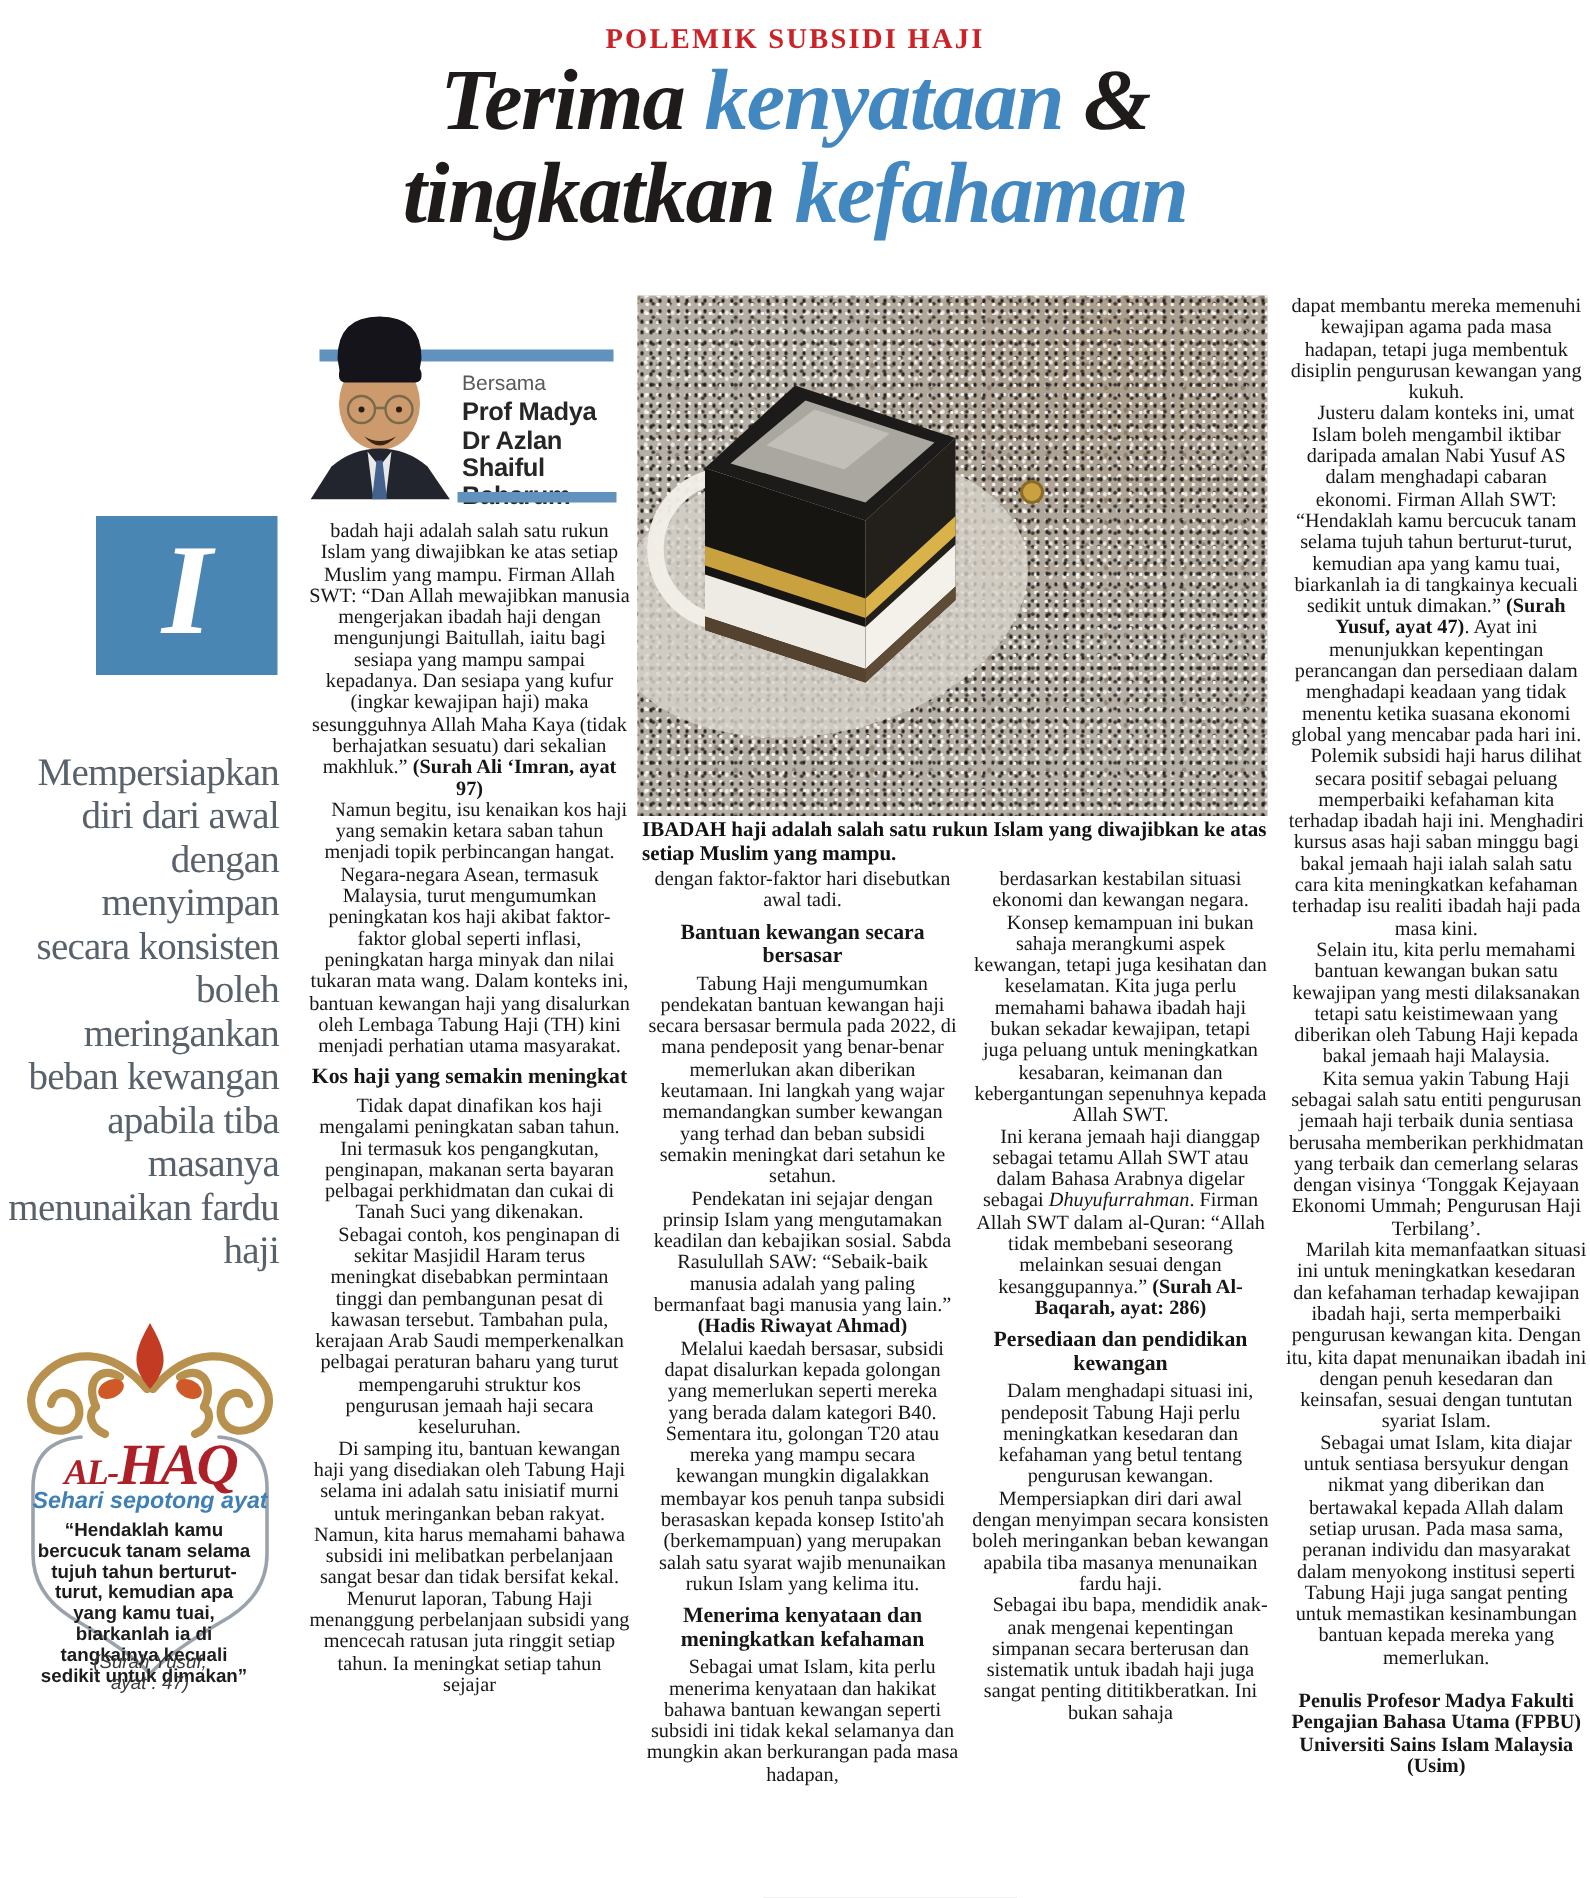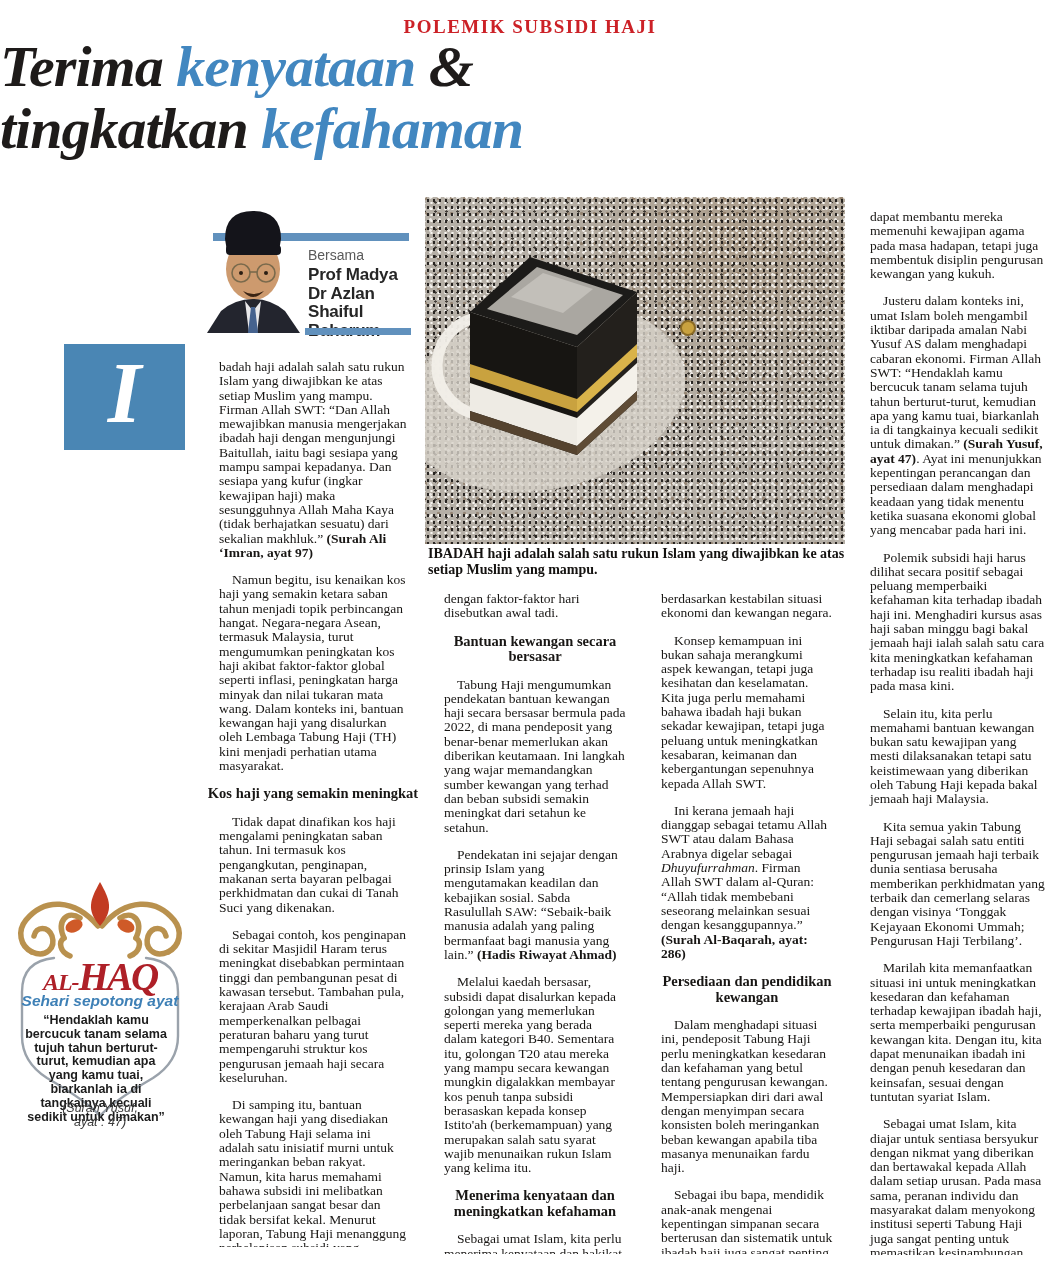--- a/index.html
+++ b/index.html
@@ -1,21 +1,21 @@
 <!DOCTYPE html>
 <html><head>
 <meta charset="utf-8">
 <style>
   html,body{margin:0;padding:0;background:#e8e8e8;}
   .page{position:relative;width:1060px;height:1265px;margin:0 auto;background:#ffffff;overflow:hidden;
         font-family:"Liberation Serif",serif;color:#1b1917;}
   
   .kicker{position:absolute;top:16px;left:0;width:100%;text-align:center;
           font:bold 19px/22px "Liberation Serif",serif;color:#cc2127;letter-spacing:1.5px;}
-  .headline{position:absolute;top:36px;left:0;width:100%;margin:0;text-align:left;
+  .headline{position:absolute;top:36px;left:0;width:100%;margin:0;text-align:center;
             font-style:italic;font-weight:bold;font-size:58px;line-height:62px;
             color:#1e1b1a;letter-spacing:-1px;}
   .hl-blue{color:#4287c0;}
   .hl-dark{color:#1e1b1a;}
   
   .byline{position:absolute;left:205px;top:197px;width:216px;height:140px;}
   .bar{position:absolute;height:8px;background:#6191bd;}
   .bar-top{left:8px;width:196px;top:36px;}
   .bar-bottom{left:100px;width:106px;top:131px;height:7px;}
   .portrait{position:absolute;left:0;top:2px;width:97px;height:134px;}
@@ -59,21 +59,21 @@
   .kaaba-svg{position:absolute;left:0;top:0;width:420px;height:347px;}
   .caption{position:absolute;left:428px;top:546px;width:424px;
            font:bold 14px/16px "Liberation Serif",serif;color:#141210;}
   
   .col{position:absolute;overflow:hidden;
        font-size:13.5px;line-height:14.3px;color:#181614;}
   .col1{left:206px;top:347px;width:214px;height:900px;}
   .col2{left:431px;top:579px;width:208px;height:675px;}
   .col3{left:648px;top:579px;width:198px;height:675px;}
   .col4{left:857px;top:197px;width:201px;height:1058px;}
-  .para{margin:13px;}
+  .para{margin:0;text-align:center;}
   .para.indent{text-indent:13px;}
   .subhead{margin:7px 0 3px;font-size:14.5px;line-height:15.5px;font-weight:bold;text-align:center;}
   .credit{font-weight:bold;margin-top:15px;}
   .seg-b{font-weight:bold;}
   .seg-i{font-style:italic;}
 </style>
 </head>
 <body>
 
 <div class="page">
@@ -112,20 +112,21 @@
           <div>Baharum</div>
         </div>
     </div>
     <div class="bar bar-bottom"></div>
   </div>
 
   <div class="dropcap-box">
     <span>I</span>
   </div>
 
+  <div class="pullquote">Mempersiapkan diri dari awal dengan menyimpan secara konsisten boleh meringankan beban kewangan apabila tiba masanya menunaikan fardu haji</div>
 
   <div class="alhaq">
     <svg class="alhaq-frame" viewBox="0 0 176 186">
       <g fill="none" stroke="#9aa2ab" stroke-width="2.4" stroke-linecap="round">
         <path d="M42,10 Q10,13 10,44 L10,88 Q10,114 35,130 Q76,154 88,168"></path>
         <path d="M134,10 Q166,13 166,44 L166,88 Q166,114 141,130 Q100,154 88,168"></path>
       </g>
     </svg>
     <svg class="alhaq-ornament" viewBox="0 0 176 92">
       <g fill="none" stroke="#b9914e" stroke-width="5.5" stroke-linecap="round">

